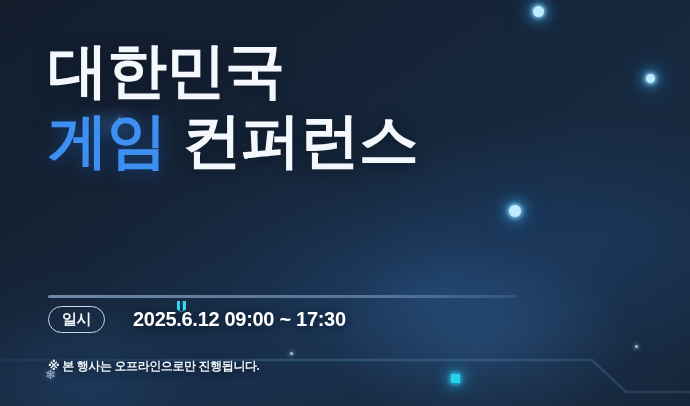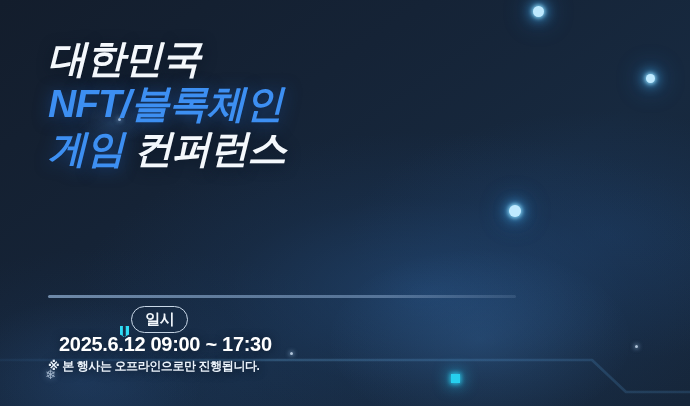--- a/index.html
+++ b/index.html
@@ -71,26 +71,25 @@
   }
 
   
   .headline {
     position: absolute;
     left: 48px;
     top: 36px;
     z-index: 4;
   }
   .headline-line {
-    font-size: 39px;
+    font-size: 60px;
     font-weight: bold;
     line-height: 1.16;
     letter-spacing: -1px;
     white-space: nowrap;
-    font-style: italic;
   }
   .t-white {
     color: #f4f8fc;
     text-shadow: 0 2px 14px rgba(10,20,35,0.75);
   }
   .t-blue {
     color: #3d8ff2;
     text-shadow: 0 2px 16px rgba(25,90,180,0.55);
   }
 
@@ -108,41 +107,40 @@
 
   
   .info-row {
     position: absolute;
     left: 48px;
     top: 306px;
     display: flex;
     align-items: center;
     z-index: 4;
     white-space: nowrap;
-    flex-direction: column;
   }
   .pill {
     display: inline-flex;
     align-items: center;
     justify-content: center;
     height: 25px;
     padding: 0 13px;
     border: 1.6px solid #c9d8e8;
     border-radius: 14px;
     color: #f2f7fc;
     font-size: 15px;
     font-weight: bold;
     letter-spacing: -0.5px;
   }
   .info-value {
     color: #ffffff;
     font-size: 20px;
     font-weight: bold;
     letter-spacing: -0.3px;
-    margin-left: 11px;
+    margin-left: 28px;
     text-shadow: 0 1px 8px rgba(8,18,32,0.7);
   }
   .info-gap { width: 33px; }
 
   
   .time-wrap { position: relative; display: inline-block; }
   .time-accent {
     position: absolute;
     left: 72px;
     top: -7px;
@@ -228,21 +226,20 @@
     <div class="soft-glow" style="left:330px; top:250px; width:300px; height:180px;
                 background: radial-gradient(ellipse, rgba(70,135,205,0.22) 0%, rgba(45,95,155,0.0) 72%);"></div>
     <div class="soft-glow" style="left:-40px; top:300px; width:240px; height:160px;
                 background: radial-gradient(ellipse, rgba(55,105,170,0.18) 0%, rgba(35,70,120,0.0) 72%);"></div>
 
     <div class="snowflake" style="left:45px; top:368px; font-size:13px;">❄</div>
   </div>
 
   <div class="headline">
     <div class="headline-line t-white">대한민국</div>
-    <div class="headline-line t-blue">NFT/블록체인</div>
     <div class="headline-line">
       <span class="t-blue">게임</span><span class="t-white">&nbsp;</span><span class="t-white">컨퍼런스</span>
     </div>
   </div>
 
   <div class="divider"></div>
 
   <div class="info-row">
     <span class="pill">일시</span>
     <span class="time-wrap">

